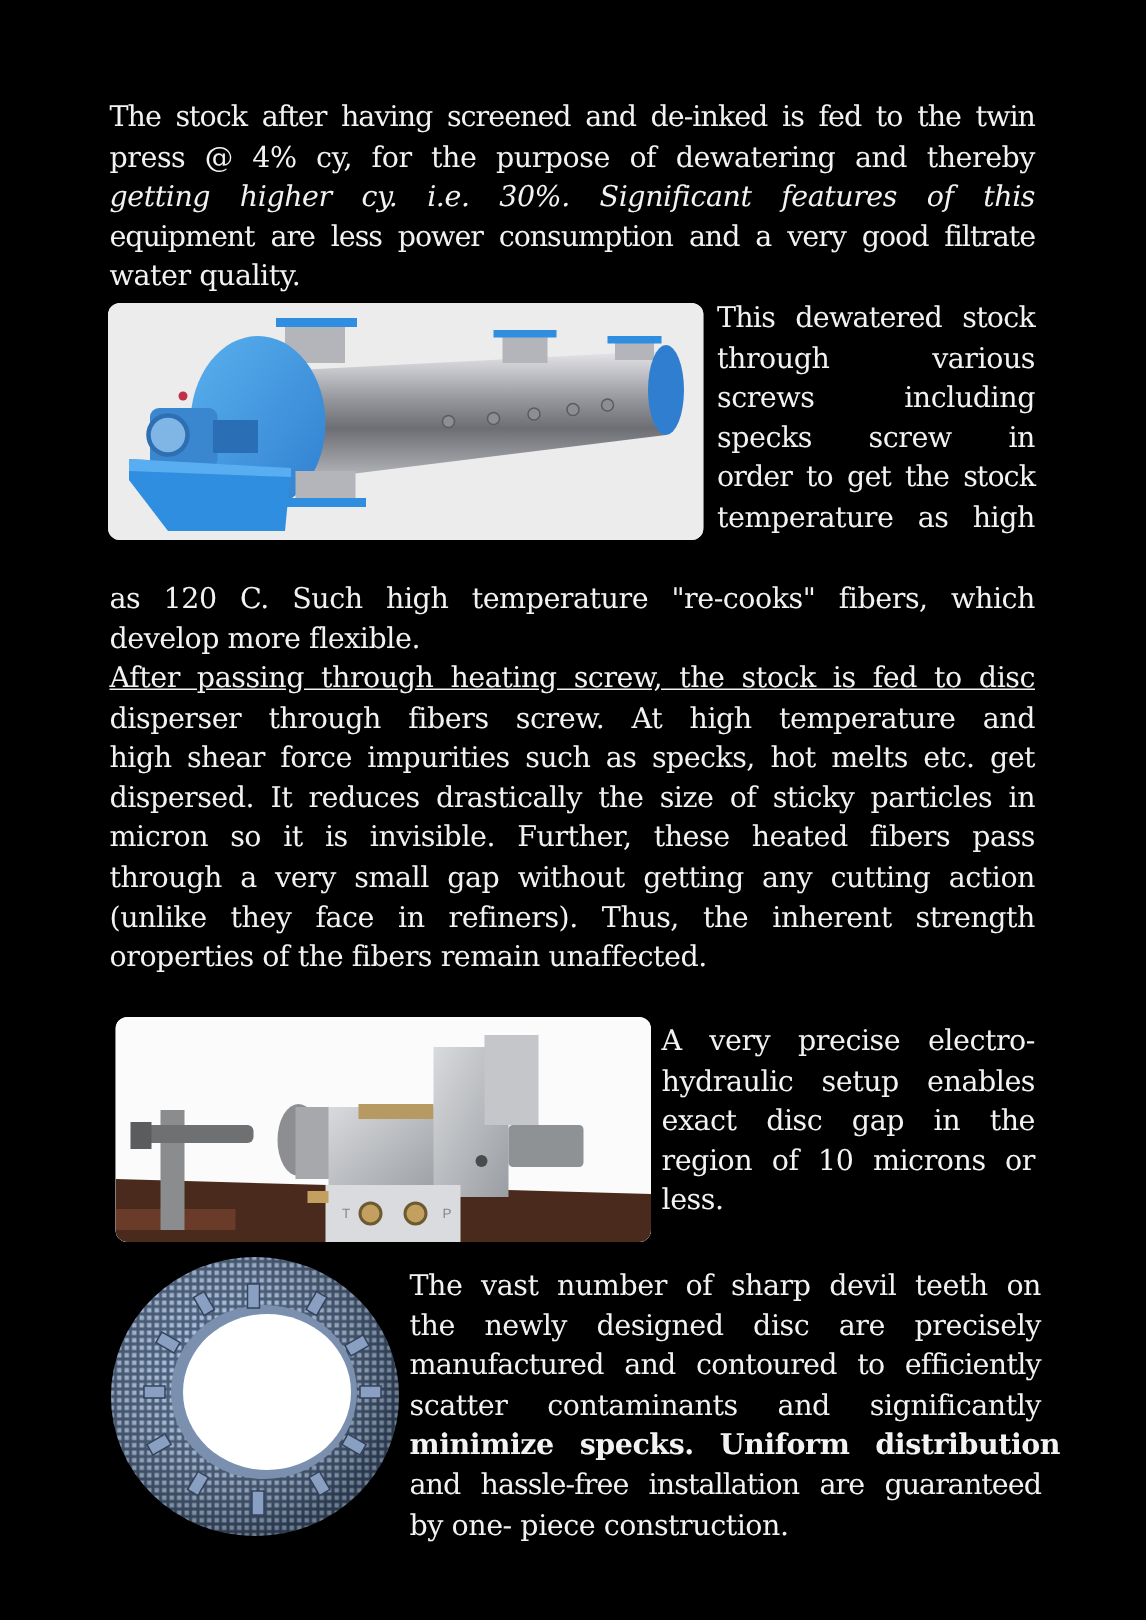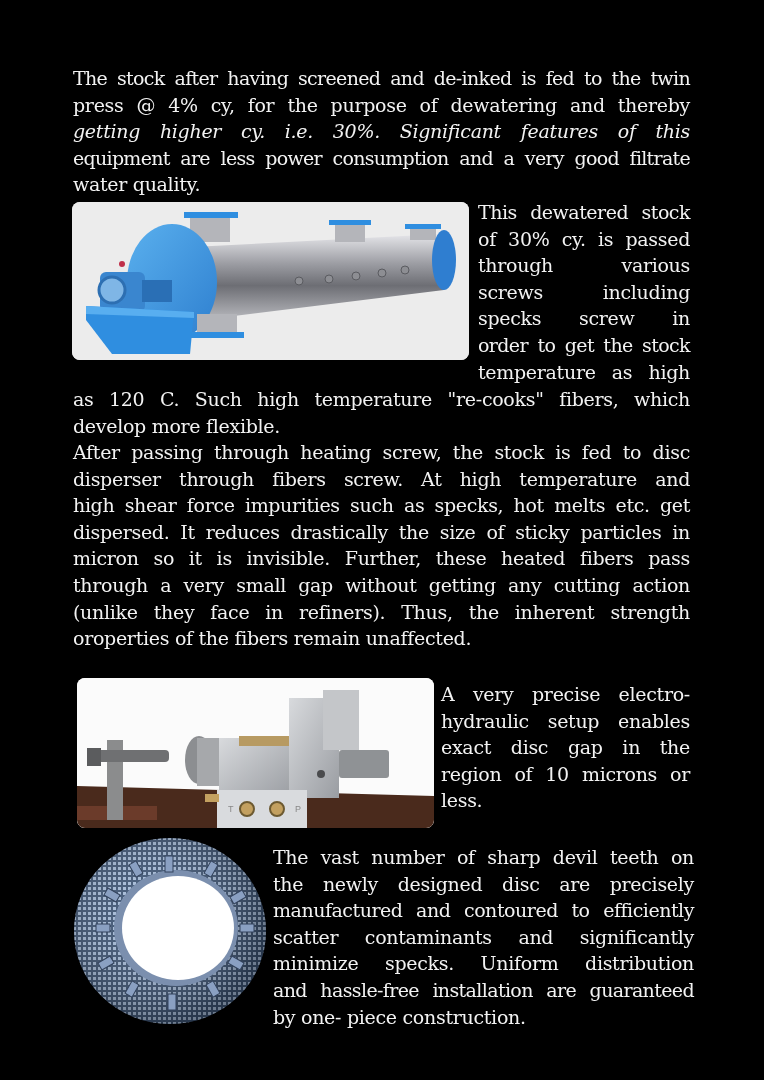--- a/index.html
+++ b/index.html
@@ -66,35 +66,34 @@
     <rect x="70" y="78" width="30" height="22" fill="#2a6fb5"></rect>
     <circle cx="50" cy="62" r="3" fill="#c0304a"></circle>
 
     <path d="M14 104 L122 110 L118 152 L40 152 L14 118 Z" fill="#2f8ee0"></path>
     <path d="M14 104 L122 110 L122 116 L14 112 Z" fill="#58aef0"></path>
   </svg>
 </div>
 
 <div class="p" style="left:478px; top:199px; width:212px;">
   <span class="line" style="display: block; word-spacing: 0px; letter-spacing: -0.5px;">This dewatered stock</span>
-  <span class="line" style="display: block; word-spacing: 2.75px;">of 30% cy. is passed</span>
   <span class="line" style="display: block; word-spacing: 51px;">through various</span>
   <span class="line" style="display: block; word-spacing: 41px;">screws including</span>
   <span class="line" style="display: block; word-spacing: 22px;">specks screw in</span>
   <span class="line" style="display: block; word-spacing: 0px; letter-spacing: -0.618182px;">order to get the stock</span>
   <span class="line" style="display: block; word-spacing: 2.5px;">temperature as high</span>
 </div>
 
 <div class="p" style="left:73px; top:386px; width:617px;">
   <span class="line" style="display: block; word-spacing: 4.375px;">as 120 C. Such high temperature "re-cooks" fibers, which</span>
   <span class="line l">develop more flexible.</span>
 </div>
 
 <div class="p" style="left:73px; top:439px; width:617px;">
-  <span class="line" style="display: block; word-spacing: 1.1px;">After passing through heating screw, the stock is fed to disc</span>
+  <span class="line" style="display: block; word-spacing: 1.1px; text-decoration: underline;">After passing through heating screw, the stock is fed to disc</span>
   <span class="line" style="display: block; word-spacing: 3.71429px;">disperser through fibers screw. At high temperature and</span>
   <span class="line" style="display: block; word-spacing: 0px; letter-spacing: -0.348387px;">high shear force impurities such as specks, hot melts etc. get</span>
   <span class="line" style="display: block; word-spacing: 0px; letter-spacing: -0.330769px;">dispersed. It reduces drastically the size of sticky particles in</span>
   <span class="line" style="display: block; word-spacing: 4.11111px;">micron so it is invisible. Further, these heated fibers pass</span>
   <span class="line" style="display: block; word-spacing: 1.44444px;">through a very small gap without getting any cutting action</span>
   <span class="line" style="display: block; word-spacing: 4.75px;">(unlike they face in refiners). Thus, the inherent strength</span>
   <span class="line l">oroperties of the fibers remain unaffected.</span>
 </div>
 
 <div class="frame" style="left:77px; top:678px; width:357px; height:150px; background:#fafafa;">
@@ -173,16 +172,16 @@
       <rect x="60" y="26" width="8" height="14" transform="rotate(-30 64 33)"></rect>
     </g>
   </svg>
 </div>
 
 <div class="p" style="left:273px; top:844px; width:421px;">
   <span class="line" style="display: block; word-spacing: 2.28571px;">The vast number of sharp devil teeth on</span>
   <span class="line" style="display: block; word-spacing: 8.2px;">the newly designed disc are precisely</span>
   <span class="line" style="display: block; word-spacing: 0px; letter-spacing: -0.470732px;">manufactured and contoured to efficiently</span>
   <span class="line" style="display: block; word-spacing: 11px;">scatter contaminants and significantly</span>
-  <span class="line" style="display: block; word-spacing: 11px;">minimize specks. Uniform distribution</span>
+  <span class="line" style="display: block; word-spacing: 11px; font-weight: bold;">minimize specks. Uniform distribution</span>
   <span class="line" style="display: block; word-spacing: 0px; letter-spacing: -0.625581px;">and hassle-free installation are guaranteed</span>
   <span class="line l">by one- piece construction.</span>
 </div>
 
 </body></html>

